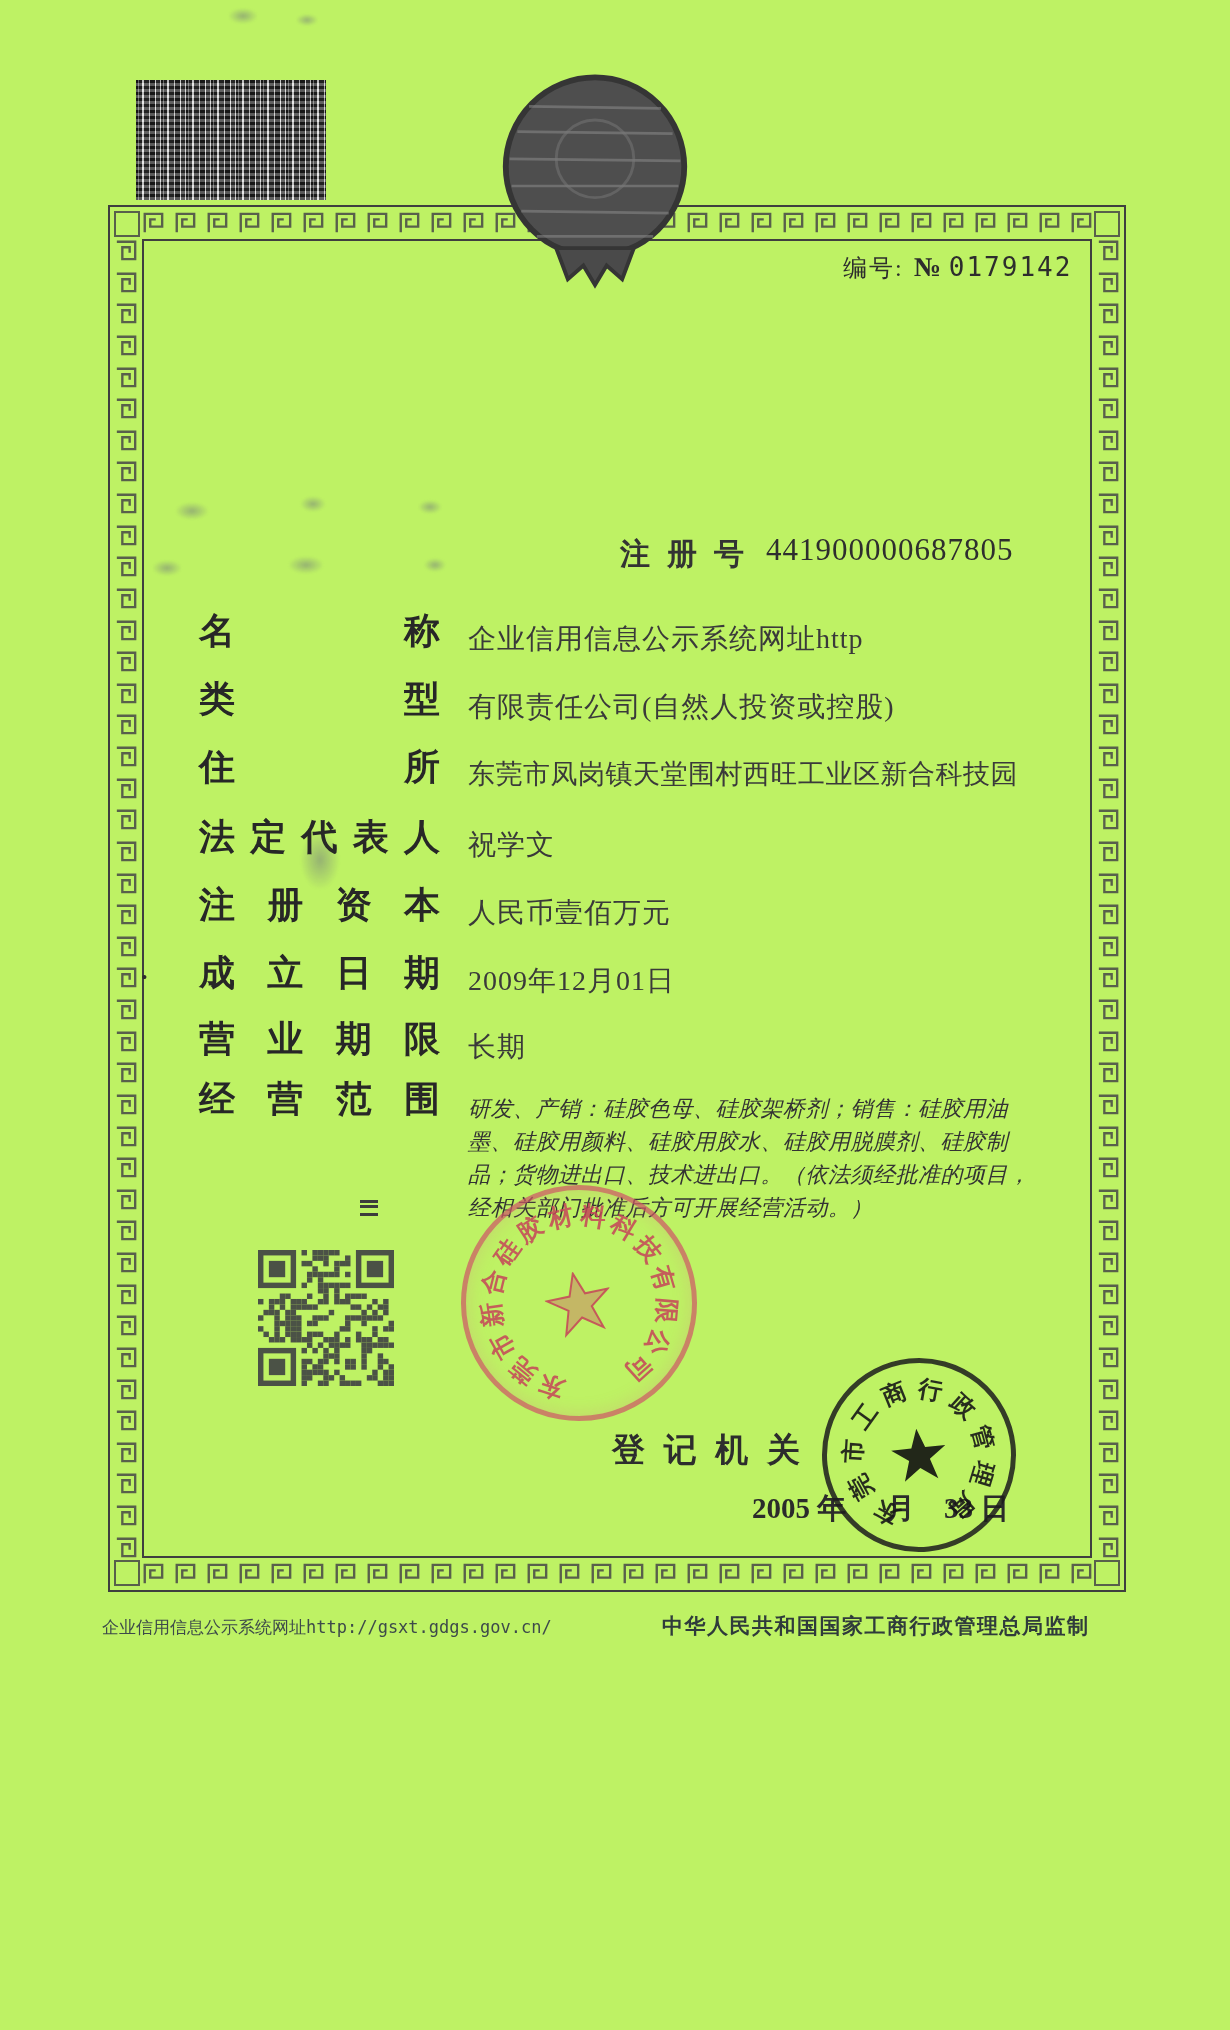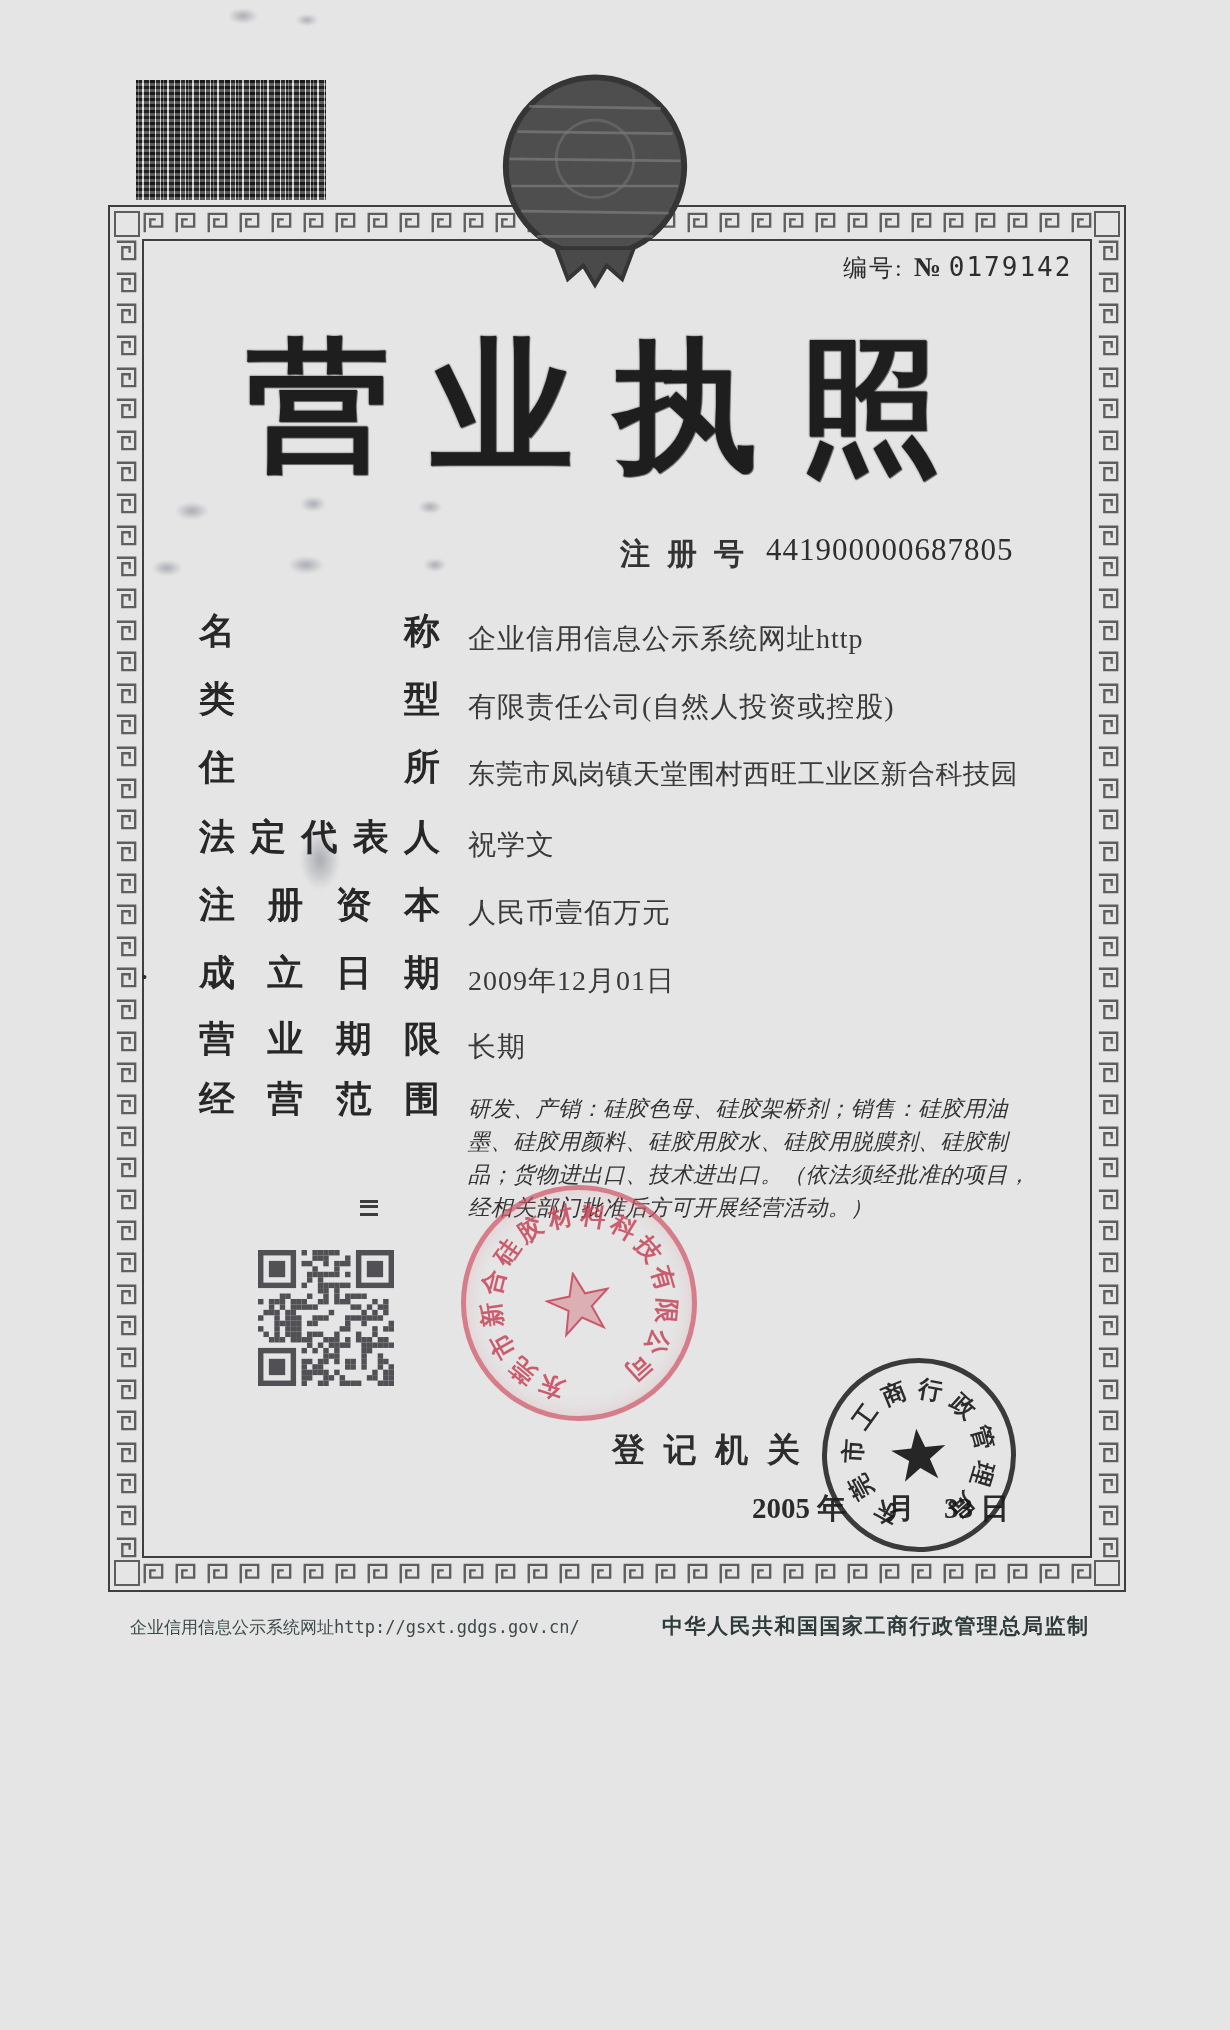--- a/index.html
+++ b/index.html
@@ -1,17 +1,17 @@
 <!DOCTYPE html>
 <html><head>
 <meta charset="utf-8">
 <style>
   html,body{margin:0;padding:0;}
   body{width:1230px;height:2030px;background:#ffffff;font-family:"Liberation Serif","DejaVu Serif",serif;position:relative;}
-  .page{position:absolute;left:0;top:0;width:1230px;height:2030px;background:#e5e5e5;overflow:hidden;}
+  .page{position:absolute;left:0;top:0;width:1230px;height:2030px;background:#bef264;overflow:hidden;}
 
   
   .barcode{position:absolute;left:136px;top:80px;width:190px;height:120px;
     background:
       repeating-linear-gradient(0deg, rgba(255,255,255,.28) 0 3px, rgba(0,0,0,.18) 3px 6px),
       repeating-linear-gradient(90deg,#131313 0 2px,#777 2px 3px,#1c1c1c 3px 6px,#e8e8e8 6px 8px,#222 8px 13px,#cfcfcf 13px 14px,#161616 14px 19px,#f0f0f0 19px 20px,#2a2a2a 20px 24px,#dcdcdc 24px 25px);
     filter:blur(.4px) contrast(.95);}
 
   
   .emblem{position:absolute;left:498px;top:70px;width:194px;height:232px;z-index:3;filter:blur(.5px);}
@@ -66,21 +66,21 @@
   .registrar{position:absolute;left:612px;top:1428px;width:188px;display:flex;justify-content:space-between;
     font-size:33px;font-weight:bold;color:#2d2d2d;z-index:5;}
   .date-part{position:absolute;top:1489px;font-size:29px;color:#2b2b2b;z-index:5;font-weight:bold;white-space:nowrap;}
   .d-year{left:752px;} .d-month{left:886px;} .d-day{left:944px;}
 
   
   .qr{position:absolute;left:258px;top:1250px;width:136px;height:136px;z-index:4;opacity:.88;}
 
   
   .footer-left{position:absolute;left:102px;top:1616px;font-size:17px;color:#3d4a4a;
-    font-family:"DejaVu Sans Mono","Liberation Mono",monospace;letter-spacing:0px;z-index:4;margin-left:28px;}
+    font-family:"DejaVu Sans Mono","Liberation Mono",monospace;letter-spacing:0px;z-index:4;}
   .footer-right{position:absolute;left:662px;top:1612px;font-size:21px;font-weight:600;color:#2f3b3b;
     letter-spacing:1.5px;z-index:4;}
 
   
   .smudge{position:absolute;background:radial-gradient(ellipse,rgba(110,116,128,.5),rgba(110,116,128,0) 70%);
     filter:blur(1px);z-index:2;}
   .tri-mark{position:absolute;left:360px;top:1200px;width:18px;height:10px;z-index:4;
     border-top:3px solid #3c3c3c;border-bottom:3px solid #3c3c3c;}
   .tri-mark:before{content:"";display:block;margin-top:2px;border-top:3px solid #3c3c3c;}
   .dot-mark{position:absolute;left:140px;top:962px;font-size:26px;font-weight:bold;color:#2c2c2c;z-index:4;}
@@ -561,21 +561,20 @@
           <path d="M3 22 V2 H22 V16 H9 V8 H15" fill="none" stroke="#474747" stroke-width="2.6"></path>
         </svg>
       </div>
     <div class="frame-inner"></div>
   </div>
 
   <div class="serial">
     <span class="s-label">编号:</span><span class="s-no">№</span><span class="s-num">0179142</span>
   </div>
 
-  <div class="doc-title">营业执照</div>
 
   <div class="regno-line">
     <div class="regno-label">
         <span>注</span>
         <span>册</span>
         <span>号</span>
       </div>
     <div class="regno-num">441900000687805</div>
   </div>
 

